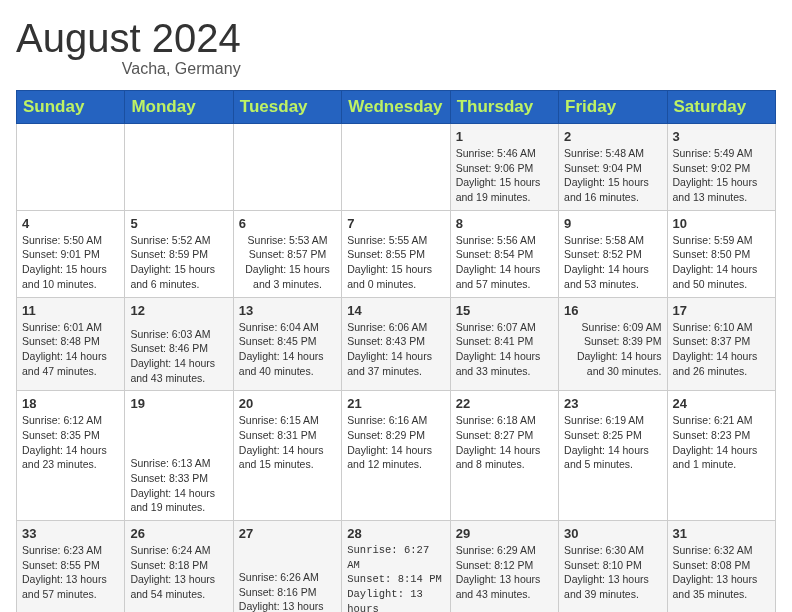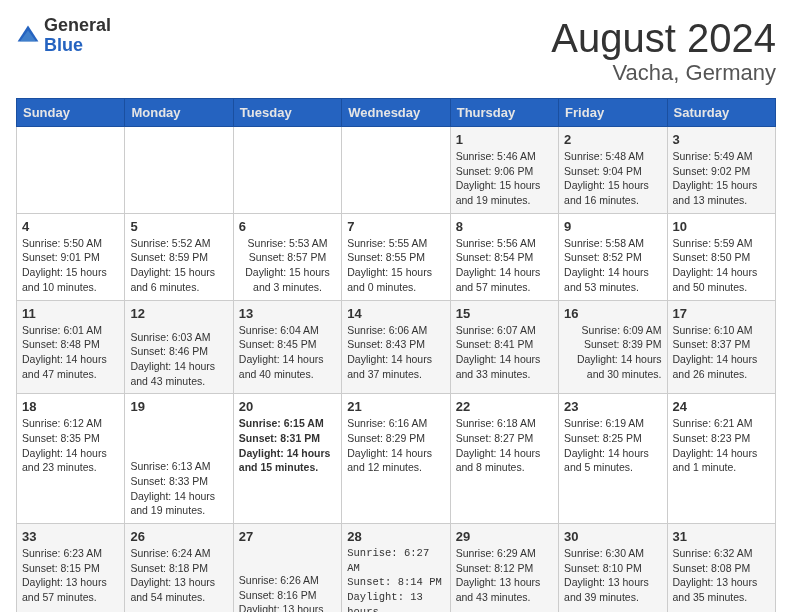--- a/index.html
+++ b/index.html
@@ -43,34 +43,34 @@
     .title-block {
       text-align: right;
     }
     .month-year {
       font-size: 40px;
       font-weight: 300;
       color: #333;
       line-height: 1.1;
     }
     .location {
-      font-size: 22px;
+      font-size: 16px;
       color: #555;
     }
     table {
       width: 100%;
       border-collapse: collapse;
       table-layout: fixed;
     }
     thead th {
       background-color: #2563c0;
-      color: #e5e5e5;
+      color: #bef264;
       text-align: left;
       padding: 6px 6px;
-      font-size: 13px;
+      font-size: 17px;
       font-weight: bold;
       border: 1px solid #1a4fa0;
     }
     tbody td {
       vertical-align: top;
       padding: 5px 5px;
       border: 1px solid #ccc;
       font-size: 11px;
       color: #333;
       background: #fff;
@@ -99,30 +99,20 @@
       margin-top: 8px;
       font-size: 15px;
       color: #666;
       text-align: right;
     }
   </style>
 </head>
 <body>
 
 <div class="header">
-  <div class="logo">
-    <svg class="logo-icon" viewBox="0 0 30 30" xmlns="http://www.w3.org/2000/svg">
-      <polygon points="15,2 28,22 2,22" fill="#2563c0"></polygon>
-      <polygon points="15,8 25,22 5,22" fill="#5b9bd5" opacity="0.5"></polygon>
-    </svg>
-    <div class="logo-text">
-      <span class="logo-general">General</span>
-      <span class="logo-blue">Blue</span>
-    </div>
-  </div>
   <div class="title-block">
     <div class="month-year">August 2024</div>
     <div class="location">Vacha, Germany</div>
   </div>
 </div>
 
 <table>
   <thead>
     <tr>
     <th>Sunday</th>
@@ -274,21 +264,21 @@
         </td>
         <td>
           <span class="day-num">19</span>
           <div class="day-info" style="white-space: pre-line; margin-top: 45px;">Sunrise: 6:13 AM
 Sunset: 8:33 PM
 Daylight: 14 hours
 and 19 minutes.</div>
         </td>
         <td>
           <span class="day-num">20</span>
-          <div class="day-info" style="white-space: pre-line; font-weight: bold;">Sunrise: 6:15 AM
+          <div class="day-info" style="white-space: pre-line;">Sunrise: 6:15 AM
 Sunset: 8:31 PM
 Daylight: 14 hours
 and 15 minutes.</div>
         </td>
         <td>
           <span class="day-num">21</span>
           <div class="day-info" style="white-space: pre-line;">Sunrise: 6:16 AM
 Sunset: 8:29 PM
 Daylight: 14 hours
 and 12 minutes.</div>
@@ -312,21 +302,21 @@
           <div class="day-info" style="white-space: pre-line;">Sunrise: 6:21 AM
 Sunset: 8:23 PM
 Daylight: 14 hours
 and 1 minute.</div>
         </td>
       </tr>
       <tr>
         <td>
           <span class="day-num">33</span>
           <div class="day-info" style="white-space: pre-line;">Sunrise: 6:23 AM
-Sunset: 8:15 PM
+Sunset: 8:55 PM
 Daylight: 13 hours
 and 57 minutes.</div>
         </td>
         <td>
           <span class="day-num">26</span>
           <div class="day-info" style="white-space: pre-line;">Sunrise: 6:24 AM
 Sunset: 8:18 PM
 Daylight: 13 hours
 and 54 minutes.</div>
         </td>

